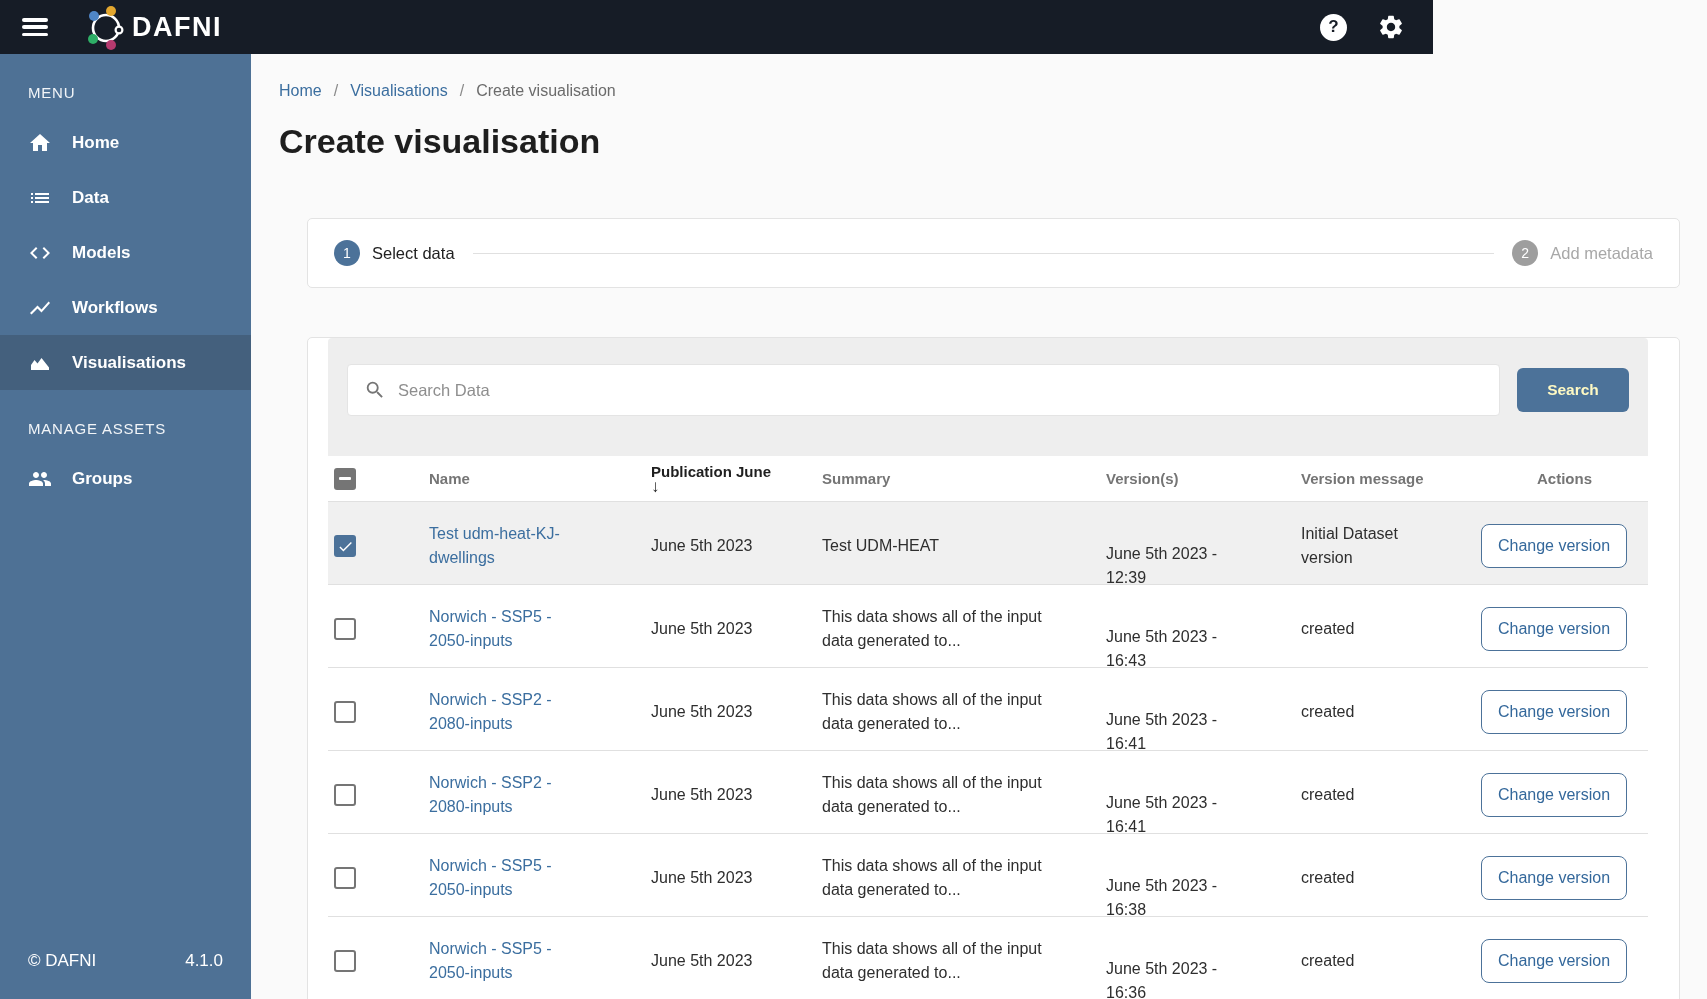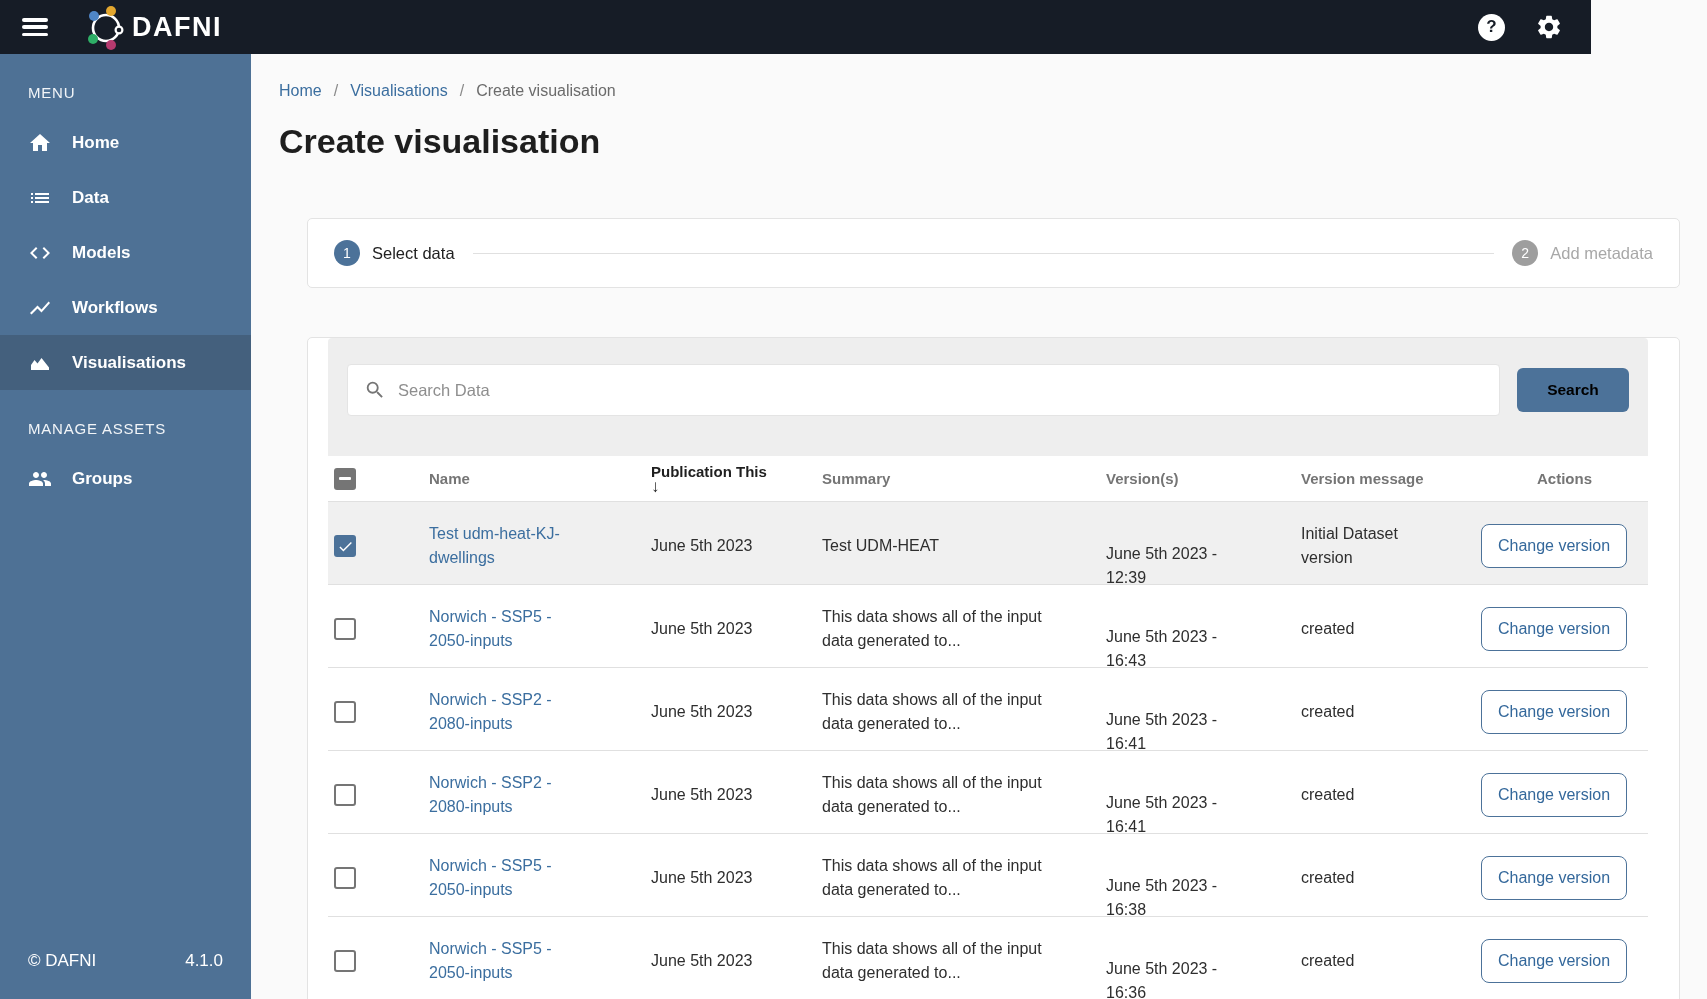--- a/index.html
+++ b/index.html
@@ -1,20 +1,20 @@
 <!DOCTYPE html>
 <html><head>
 <meta charset="utf-8">
 <style>
   * { margin:0; padding:0; box-sizing:border-box; }
   html,body { width:1707px; height:999px; overflow:hidden;
     font-family:"Liberation Sans","DejaVu Sans",sans-serif; background:#fafafa; }
 
   
-  .topbar { position:absolute; left:0; top:0; width:1591px; height:54px;
+  .topbar { position:absolute; left:0; top:0; width:1433px; height:54px;
     background:#161c26; display:flex; align-items:center; z-index:10; }
   .hamburger { margin-left:22px; width:30px; height:22px; display:flex; flex-direction:column;
     justify-content:space-between; cursor:pointer; padding:2px 0; }
   .hamburger span { display:block; height:3.5px; width:26px; background:#fff; border-radius:2px; }
   .brand { display:flex; align-items:center; margin-left:30px; }
   .brand-text { color:#fff; font-size:27px; font-weight:bold; letter-spacing:1.5px; margin-left:2px; }
   .topbar-right { margin-left:auto; display:flex; align-items:center; gap:30px; margin-right:28px; }
   .help-btn { width:27px; height:27px; border-radius:50%; background:#fff; color:#161c26;
     display:flex; align-items:center; justify-content:center; font-size:17px; font-weight:bold; cursor:pointer; }
   .gear-btn { width:28px; height:28px; cursor:pointer; }
@@ -58,21 +58,21 @@
     background:#fff; border:1px solid #e3e3e3; border-radius:5px 5px 0 0;
     padding:0 31px 0 20px; }
   .search-panel { background:#eeeeee; border-radius:4px 4px 0 0; height:118px;
     margin:0 0 0 0; display:flex; align-items:center; padding:0 19px 14px 19px; }
   .search-input-wrap { flex:1; height:52px; background:#fff; border:1px solid #e4e4e4; border-radius:4px;
     display:flex; align-items:center; padding:0 16px; }
   .search-input-wrap svg { width:22px; height:22px; margin-right:12px; flex:none; }
   .search-input { border:none; outline:none; flex:1; font-size:16.5px;
     font-family:"Liberation Sans","DejaVu Sans",sans-serif; color:#333; background:transparent; }
   .search-input::placeholder { color:#8e8e8e; }
-  .search-btn { margin-left:17px; width:112px; height:44px; background:#4c7299; color:#000000;
+  .search-btn { margin-left:17px; width:112px; height:44px; background:#4c7299; color:#fef9c3;
     border:none; border-radius:6px; font-size:15.5px; font-weight:700; cursor:pointer;
     font-family:"Liberation Sans","DejaVu Sans",sans-serif; }
 
   .grid-row { display:grid; grid-template-columns:83px 225px 170px 290px 195px 175px 1fr;
     align-items:center; }
   .thead { height:46px; border-bottom:1px solid #e0e0e0; }
   .th { font-size:15px; font-weight:600; color:#757575; }
   .th.sorted { color:#1f1f1f; font-weight:700; }
   .th .sort-arrow { display:block; font-weight:400; font-size:17px; color:#1f1f1f; margin-top:0px; line-height:14px; }
   .trow { height:83px; border-bottom:1px solid #e0e0e0; }
@@ -214,21 +214,21 @@
     </div>
 
     <div class="grid-row thead">
       <div class="th">
           <span class="cb indeterminate">
             <span class="dash"></span>
           </span>
         </div>
       <div class="th h-name">Name</div>
       <div class="th sorted h-date">
-        <span>Publication This</span>
+        <span>Publication June</span>
         <span class="sort-arrow">↓</span>
       </div>
       <div class="th h-sum">Summary</div>
       <div class="th h-ver">Version(s)</div>
       <div class="th h-msg">Version message</div>
       <div class="th h-act">Actions</div>
     </div>
 
     <div id="table-body">
   <div class="grid-row trow selected">

